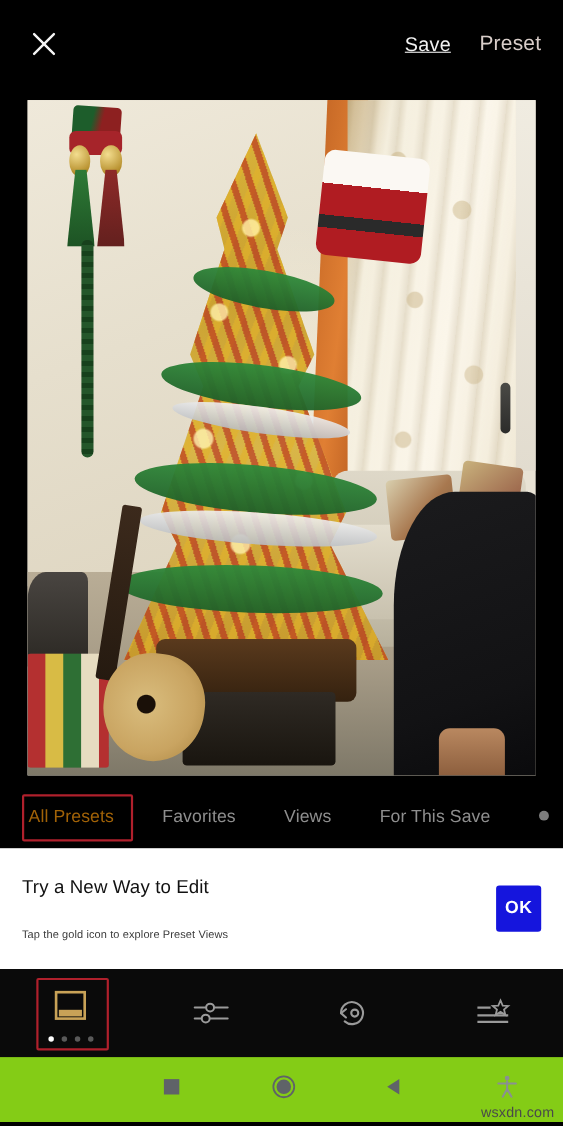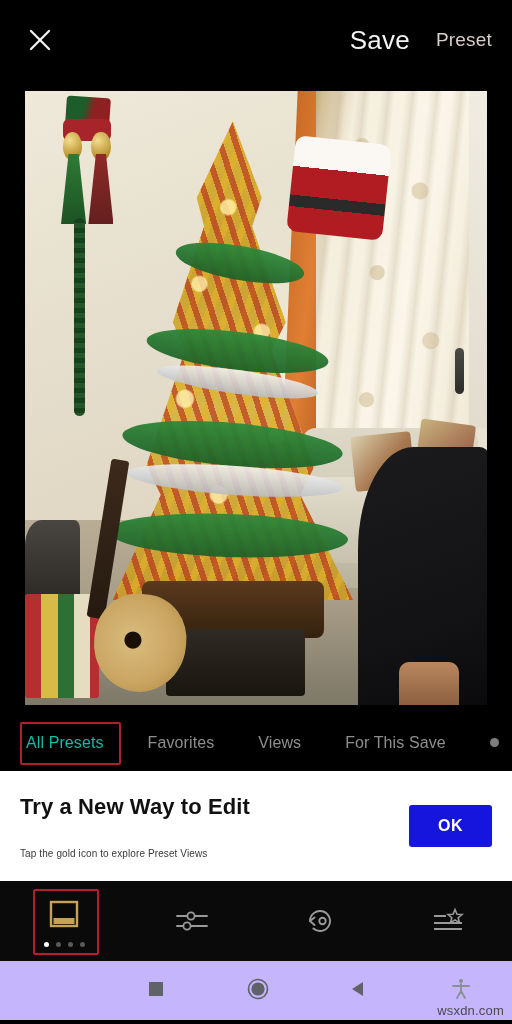--- a/index.html
+++ b/index.html
@@ -36,22 +36,23 @@
   .topbar-actions {
     position: absolute;
     right: 20px; top: 0;
     height: 80px;
     display: flex;
     align-items: center;
     gap: 26px;
   }
   .action-save {
     color: #f2f2f2;
-    font-size: 26px;
+    font-size: 18px;
     letter-spacing: 0.2px;
+    text-decoration: underline;
   }
   .action-publish {
     color: #d8cdc9;
     font-size: 19px;
     letter-spacing: 0.2px;
   }
 
   
   .photo-area {
     position: relative;
@@ -320,21 +321,21 @@
     padding-left: 26px;
     overflow: hidden;
     white-space: nowrap;
   }
   .tab {
     color: #8e8e8e;
     font-size: 16px;
     margin-right: 44px;
     letter-spacing: 0.1px;
   }
-  .tab.active { color: #14b8a6; }
+  .tab.active { color: #a16207; }
   .tab-dot {
     display: inline-block;
     width: 9px; height: 9px;
     background: #7d7d7d;
     border-radius: 50%;
     margin-right: 10px;
     vertical-align: middle;
     position: relative;
     top: -1px;
   }
@@ -352,37 +353,37 @@
   .banner {
     flex: 0 0 110px;
     background: #ffffff;
     display: flex;
     align-items: center;
     padding: 0 20px;
   }
   .banner-text { flex: 1 1 auto; }
   .banner-title {
     color: #111111;
-    font-size: 22px;
-    font-weight: bold;
+    font-size: 17px;
+    font-weight: normal;
     margin-bottom: 28px;
     letter-spacing: 0.1px;
   }
   .banner-sub {
     color: #3a3a3a;
     font-size: 10px;
     letter-spacing: 0.1px;
   }
   .ok-button {
     flex: 0 0 auto;
     background: #1515dd;
     color: #ffffff;
     font-size: 16px;
     font-weight: bold;
-    width: 83px; height: 42px;
+    width: 41px; height: 42px;
     border-radius: 3px;
     display: flex;
     align-items: center;
     justify-content: center;
     letter-spacing: 0.4px;
   }
 
   
   .toolbar {
     position: relative;
@@ -420,21 +421,21 @@
     width: 66px; height: 66px;
     border: 2px solid #b0202c;
     border-radius: 2px;
     pointer-events: none;
   }
 
   
   .navbar {
     position: relative;
     flex: 0 0 59px;
-    background: #c4b5fd;
+    background: #84cc16;
     display: flex;
     align-items: center;
   }
   .nav-spacer { flex: 0 0 105px; }
   .nav-btn {
     flex: 1 1 0;
     display: flex;
     align-items: center;
     justify-content: center;
     height: 59px;

